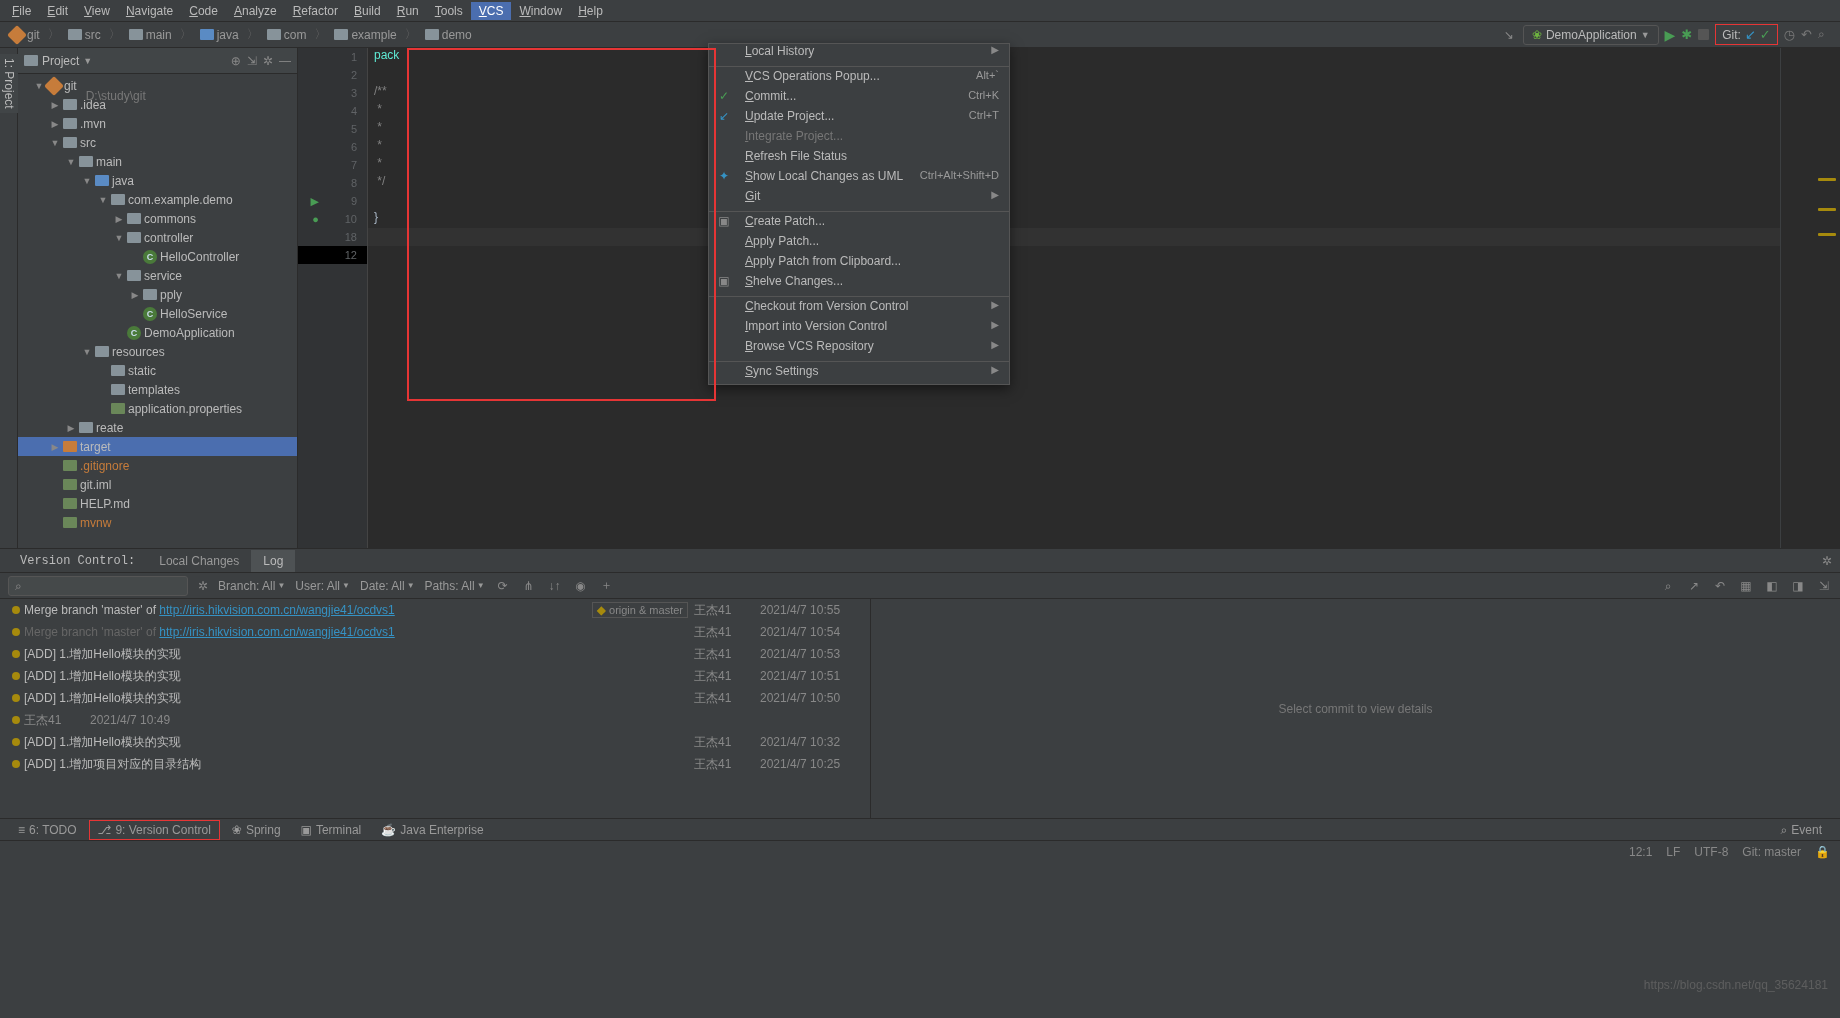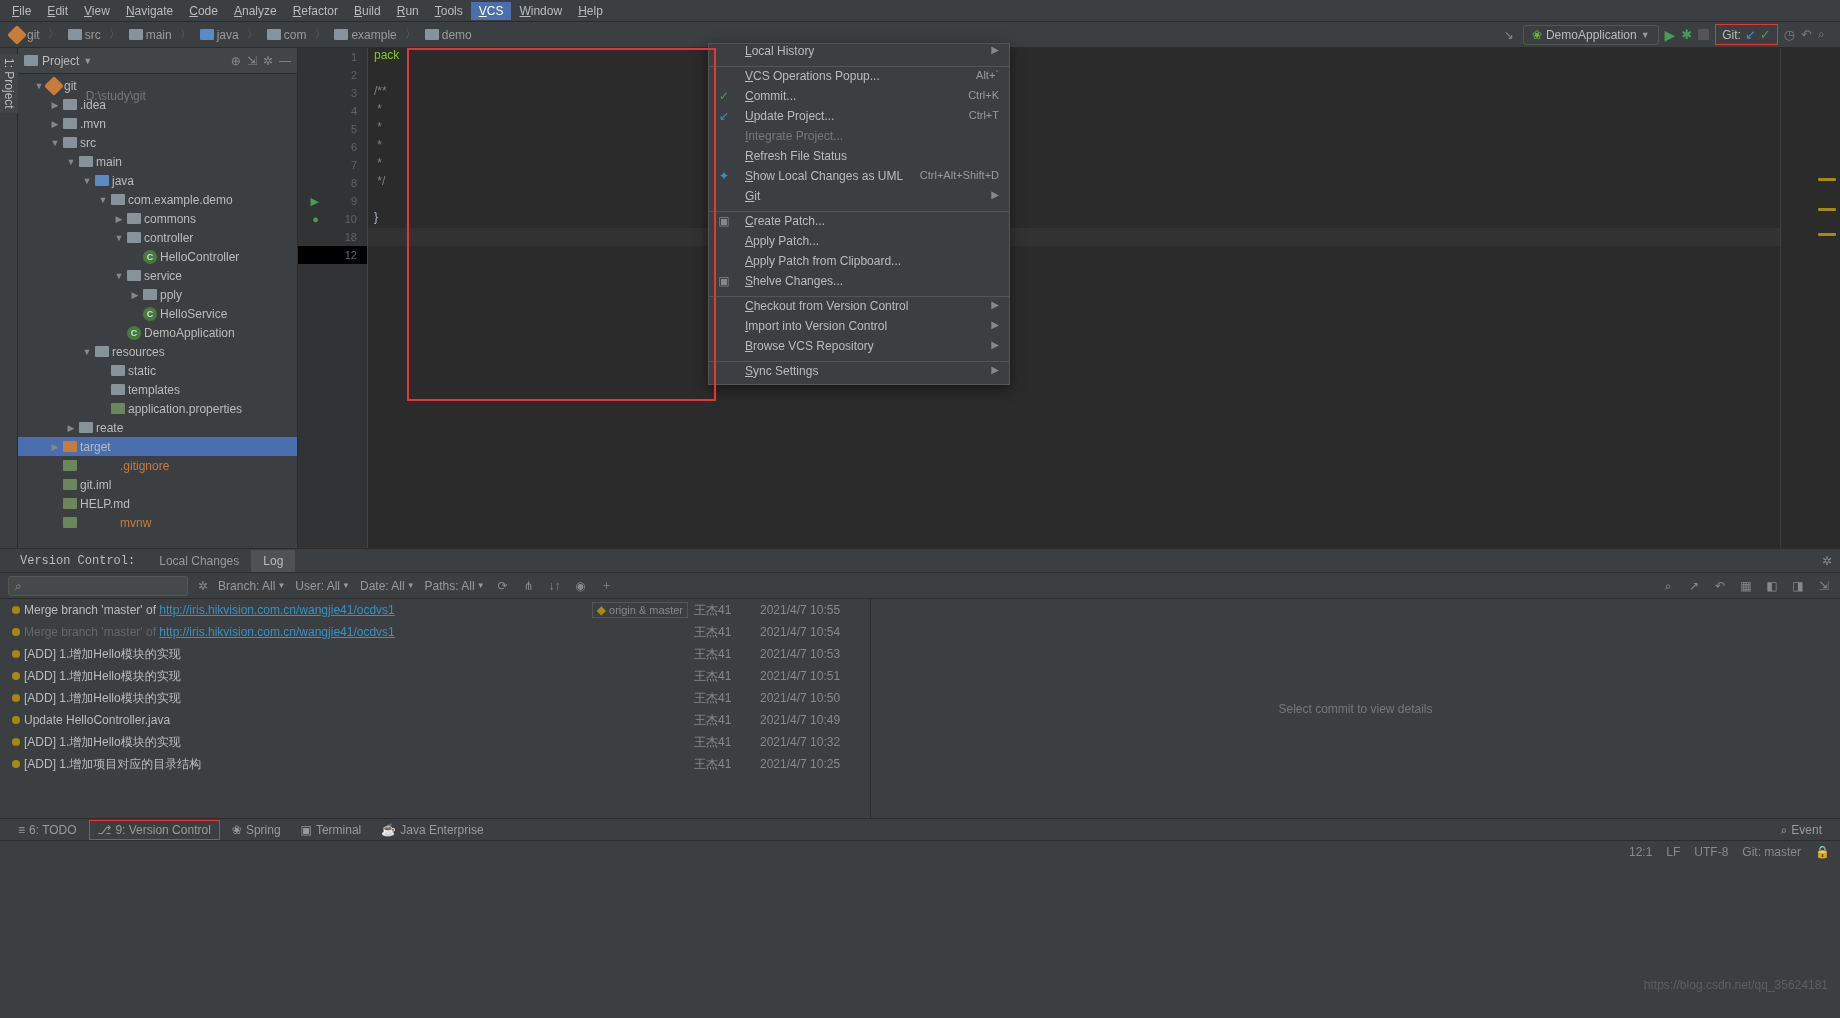--- a/index.html
+++ b/index.html
@@ -34,34 +34,34 @@
 .left-gutter-tab { padding:4px 2px; background:#414547; }
 .project-panel { width:280px; background:#3c3f41; border-right:1px solid #2b2b2b; }
 .project-header { height:26px; display:flex; align-items:center; justify-content:space-between; padding:0 6px; border-bottom:1px solid #2b2b2b; background:#414547;gap:13px; }
 .project-title { display:flex; align-items:center; gap:4px; }
 .proj-tools { display:flex; gap:6px; color:#888; }
 .tree { padding:2px 0; overflow-y:auto; height:470px; }
 .tree-row { display:flex; align-items:center; height:19px; padding-left:4px; gap:3px; white-space:nowrap; }
 .tree-row.sel { background:#4b6eaf; color:#fff; }
 .tree-arrow { width:10px; text-align:center; color:#888; font-size:9px; }
 .tree-label { color:#bbb; }
-.tree-label.orange { color:#c67c3b;margin-left:40px; }
+.tree-label.orange { color:#c67c3b; }
 .tree-label.dim { color:#787878;margin-top:20px; }
 .class-icon { width:14px; height:14px; border-radius:50%; display:inline-flex; align-items:center; justify-content:center; font-size:9px; font-weight:bold; }
 .class-c { background:#4a7a3a; color:#cde; }
 .class-s { background:#4a7a3a; color:#cde; }
 .editor-area { flex:1; background:#2b2b2b; display:flex; position:relative; }
 .gutter { width:70px; background:#313335; border-right:1px solid #444; }
 .gutter-line { height:18px; display:flex; align-items:center; justify-content:flex-end; padding-right:10px; color:#606366; font-size:11px; position:relative; }
 .gutter-line.hl { background:#000000; }
 .gutter-mark { position:absolute; right:48px; font-size:11px; }
 .editor-body { flex:1; padding-top:0; font-family:Consolas,monospace; font-size:13px; position:relative; }
 .code-line { height:18px; padding-left:6px; color:#a9b7c6; white-space:pre; }
 .code-line.hl { background:#323232; }
-.kw-orange { color:#84cc16;text-align:center; }
+.kw-orange { color:#5eead4;text-align:center; }
 .kw-grey { color:#808080; }
 .minimap { width:60px; background:#2b2b2b; border-left:1px solid #3c3f41; position:relative; }
 .minimap-y { position:absolute; right:4px; width:18px; height:3px; background:#a68a0d; border-radius:1px; }
 .dropdown { position:absolute; left:410px; top:-5px; width:302px; background:#3c3f41; border:1px solid #555; box-shadow:0 4px 12px rgba(0,0,0,.5); z-index:100; }
 .dropdown-row { height:20px; display:flex; justify-content:space-between; padding:0 10px 0 36px; cursor:default; position:relative; }
 .dropdown-row.disabled { color:#777; }
 .dropdown-sep { height:1px; background:#555; margin:2px 0; }
 .dd-icon { position:absolute; left:8px; width:14px; text-align:center; }
 .dd-arrow { color:#888; font-size:10px; }
 .dd-short { color:#999; font-size:11px; }
@@ -496,21 +496,20 @@
           <span class="commit-date">2021/4/7 10:51</span>
         </div>
         <div class="commit-row">
           <span class="commit-dot"></span>
           <span class="commit-msg">[ADD] 1.增加Hello模块的实现</span>
           <span class="commit-author">王杰41</span>
           <span class="commit-date">2021/4/7 10:50</span>
         </div>
         <div class="commit-row">
           <span class="commit-dot"></span>
-          <span class="commit-msg">Update HelloController.java</span>
           <span class="commit-author">王杰41</span>
           <span class="commit-date">2021/4/7 10:49</span>
         </div>
         <div class="commit-row">
           <span class="commit-dot"></span>
           <span class="commit-msg">[ADD] 1.增加Hello模块的实现</span>
           <span class="commit-author">王杰41</span>
           <span class="commit-date">2021/4/7 10:32</span>
         </div>
         <div class="commit-row">

